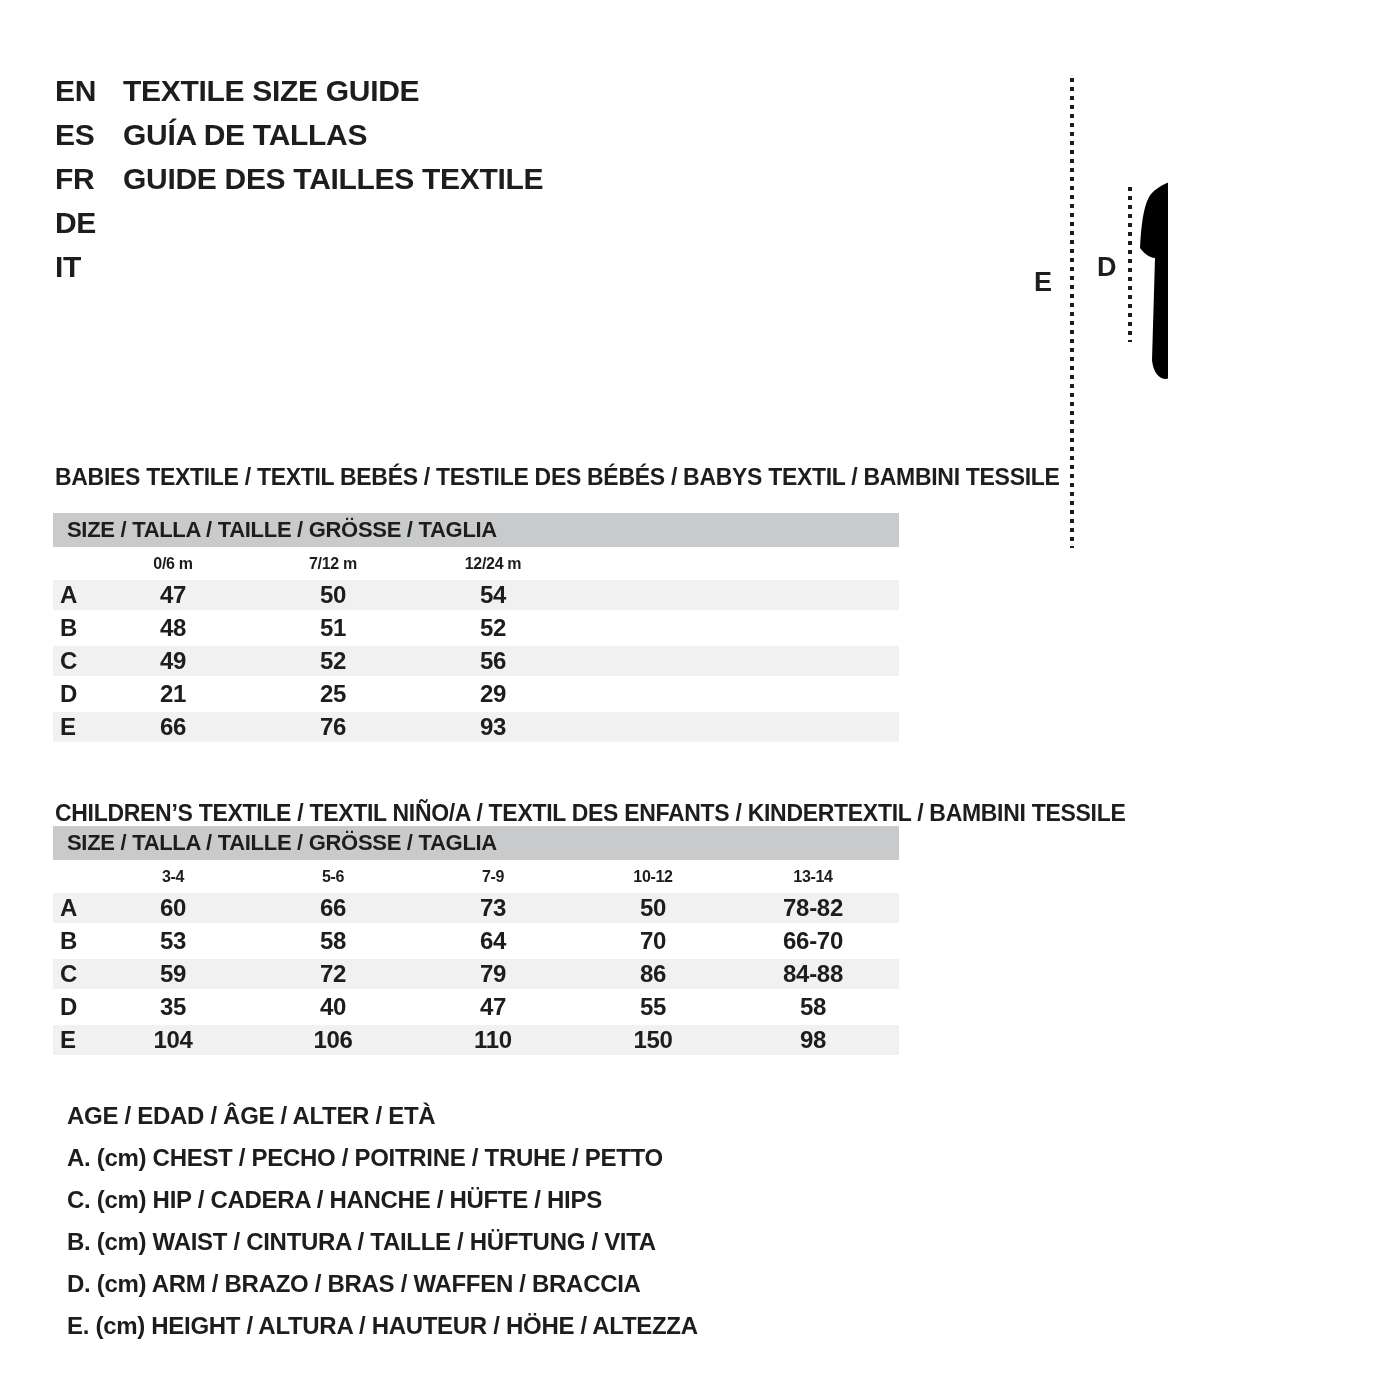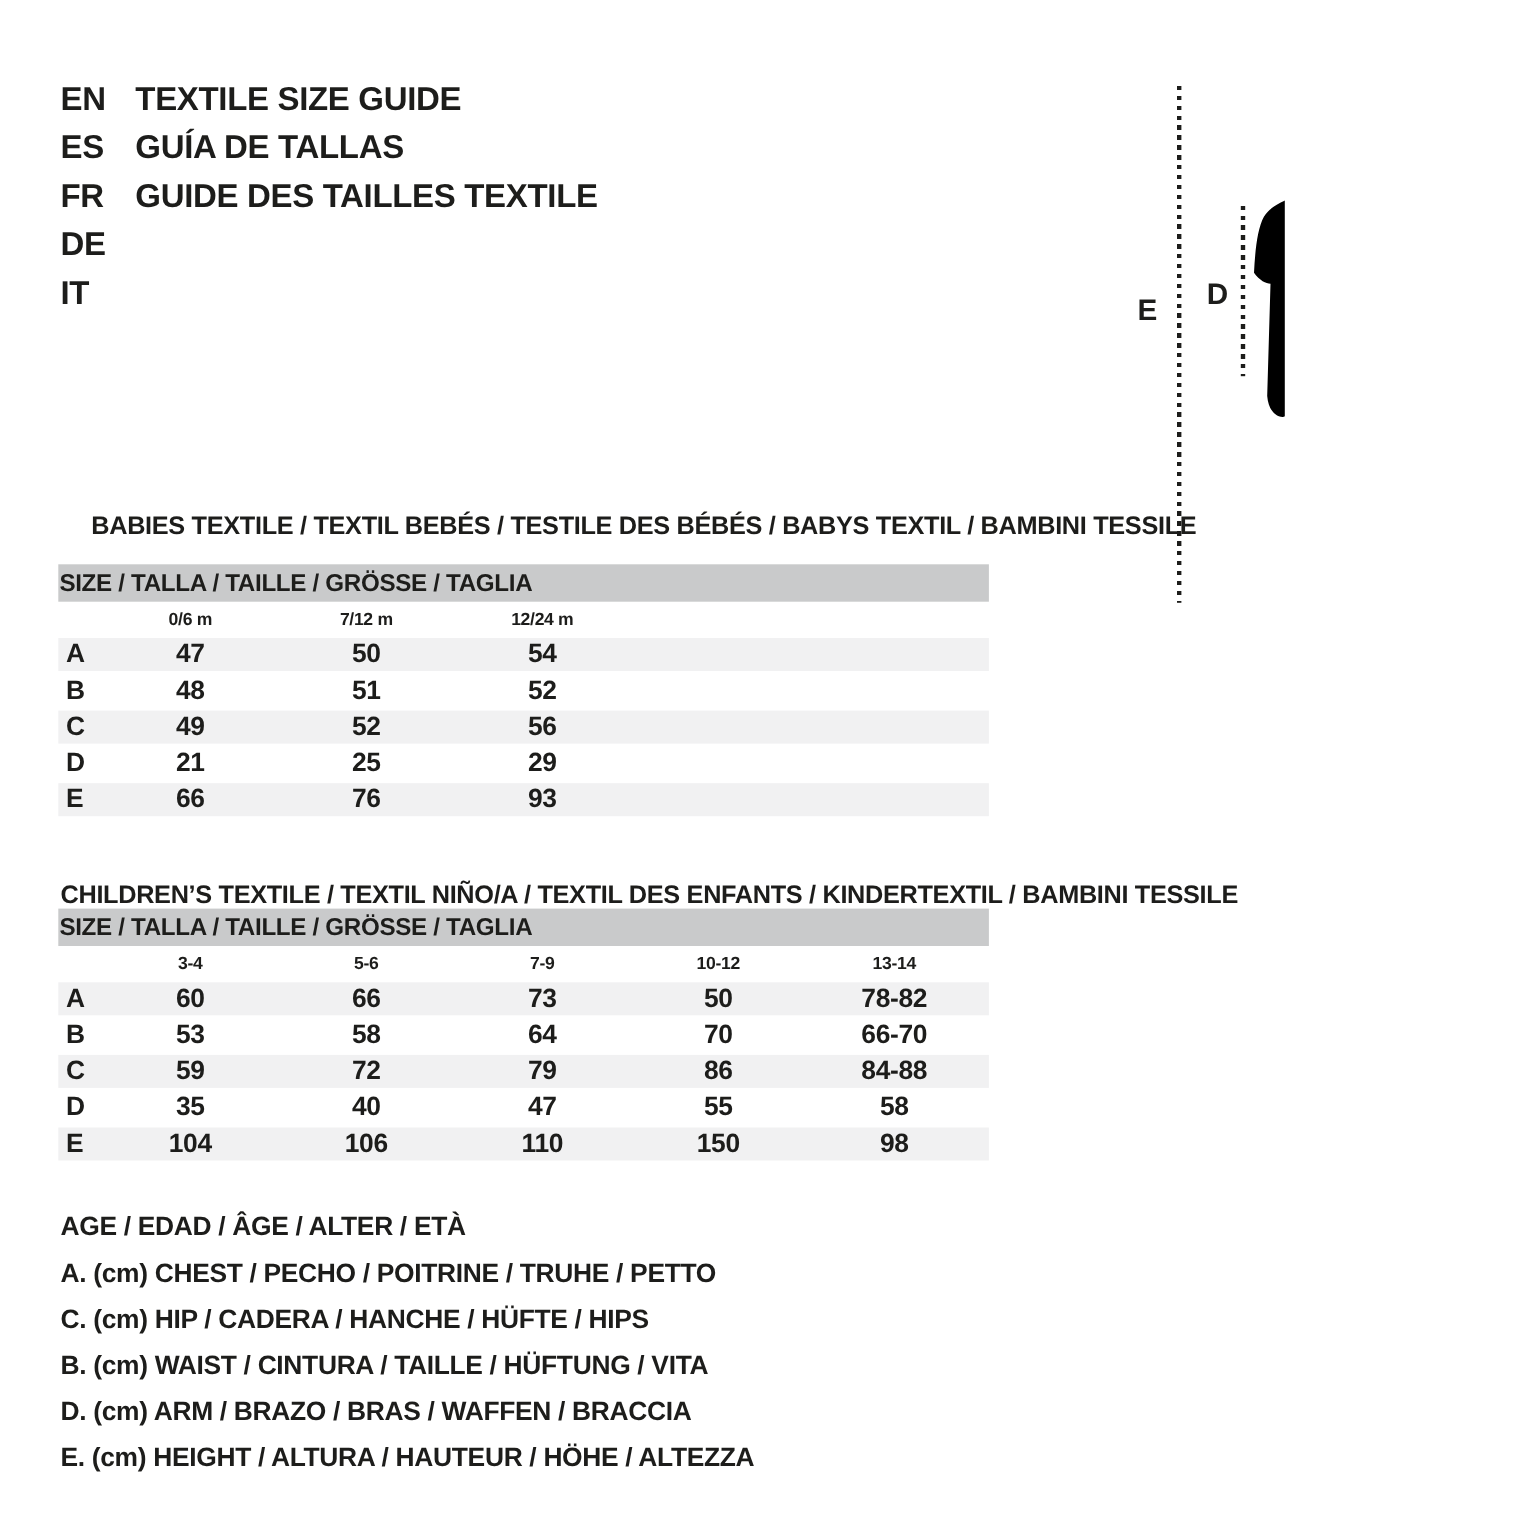--- a/index.html
+++ b/index.html
@@ -35,33 +35,33 @@
   .silhouette{position:absolute;left:120px;top:18px;z-index:1;}
   .silhouette *{fill:var(--silhouette);}
   .line-a-y{left:148px;top:162px;width:94px;}
   .line-a-k{left:247px;top:162px;width:56px;}
   .line-b-y{left:155px;top:224px;width:82px;}
   .line-b-k{left:247px;top:224px;width:56px;}
   .line-c-y{left:150px;top:284px;width:97px;}
   .line-c-k{left:250px;top:284px;width:53px;}
   
   .section-title{position:absolute;left:55px;font-size:23px;line-height:26px;white-space:nowrap;}
-  .babies-title{top:464px;margin-left:28px;}
+  .babies-title{top:464px;}
   .children-title{top:800px;}
   .size-table{position:absolute;left:53px;width:846px;}
   .babies-table{top:513px;}
   .children-table{top:826px;}
-  .table-bar{height:34px;background:var(--table-header-bg);font-size:22px;line-height:34px;padding-left:1px;box-sizing:border-box;}
+  .table-bar{height:34px;background:var(--table-header-bg);font-size:22px;line-height:34px;padding-left:14px;box-sizing:border-box;}
   .col-head{display:flex;height:33px;align-items:center;font-size:16px;}
   .t-row{display:flex;height:30px;margin-bottom:3px;align-items:center;font-size:24px;}
   .t-row.stripe{background:var(--table-stripe-bg);}
   .cell-label{width:40px;flex:0 0 40px;padding-left:7px;box-sizing:border-box;}
   .cell{width:160px;flex:0 0 160px;text-align:center;}
   
-  .legend{position:absolute;left:55px;top:1104px;}
+  .legend{position:absolute;left:67px;top:1104px;}
   .legend-line{font-size:24px;line-height:24px;margin-bottom:18px;white-space:nowrap;}
 </style>
 </head>
 <body>
 
 <div class="canvas">
 
   <div class="languages">
     <div class="lang-row">
       <span class="lang-code">EN</span>

